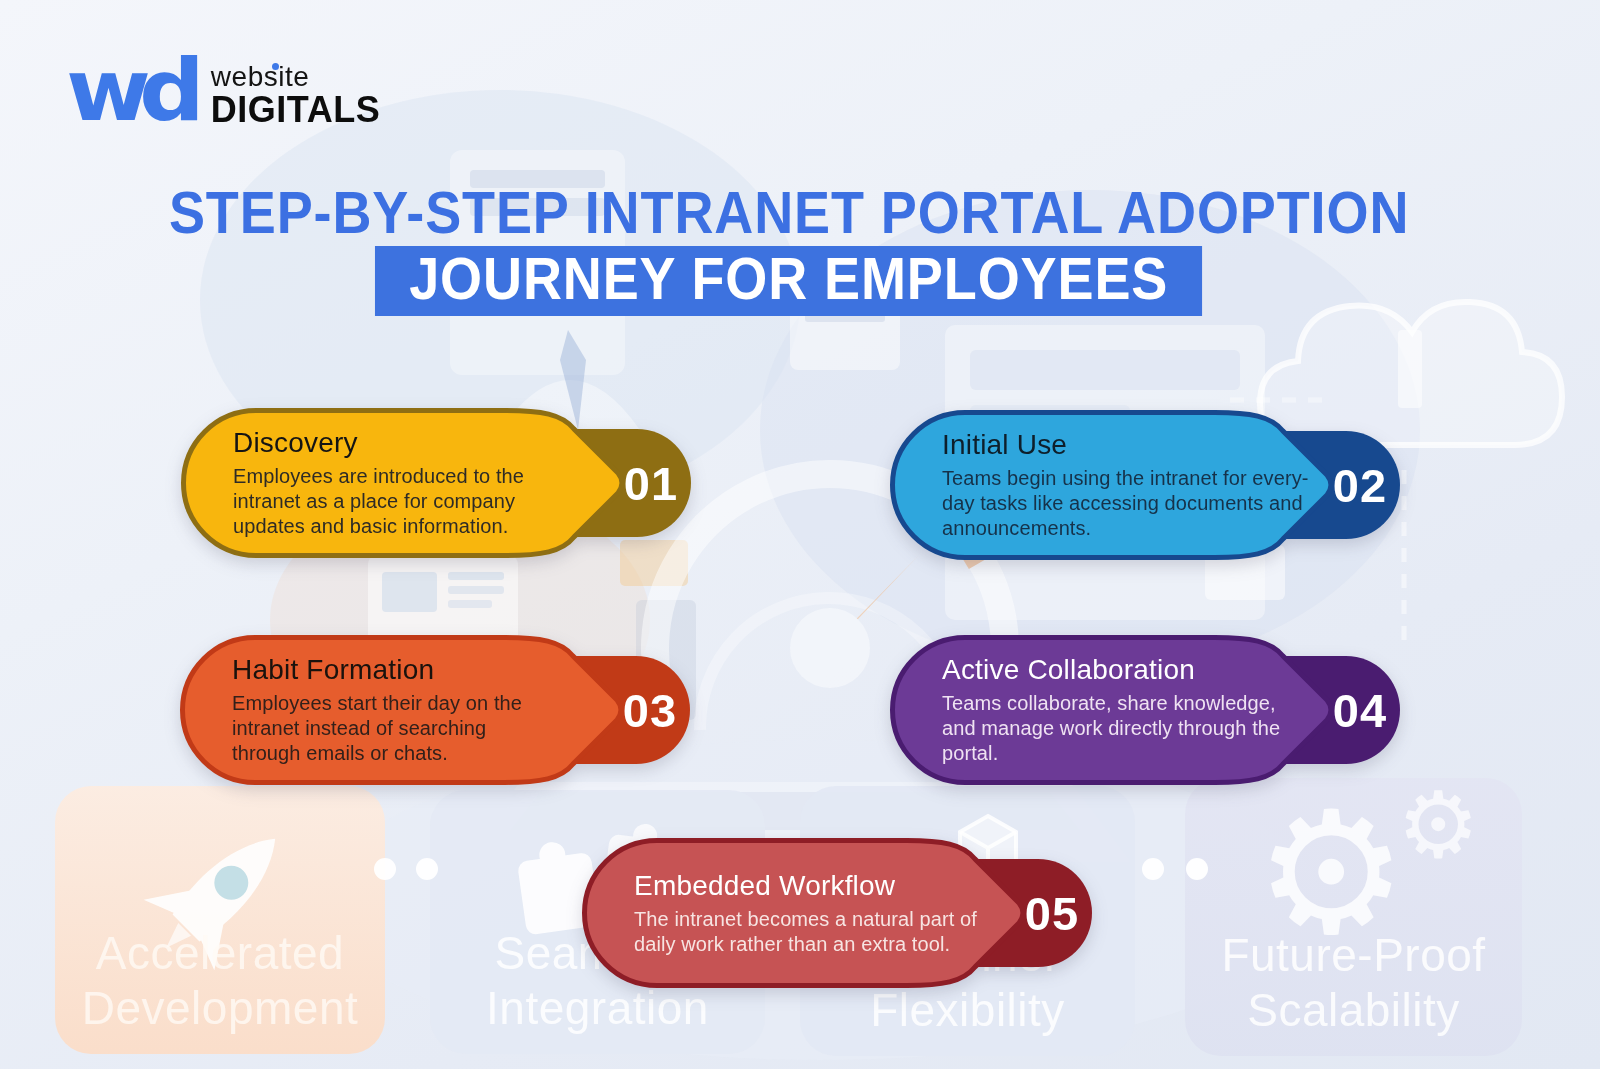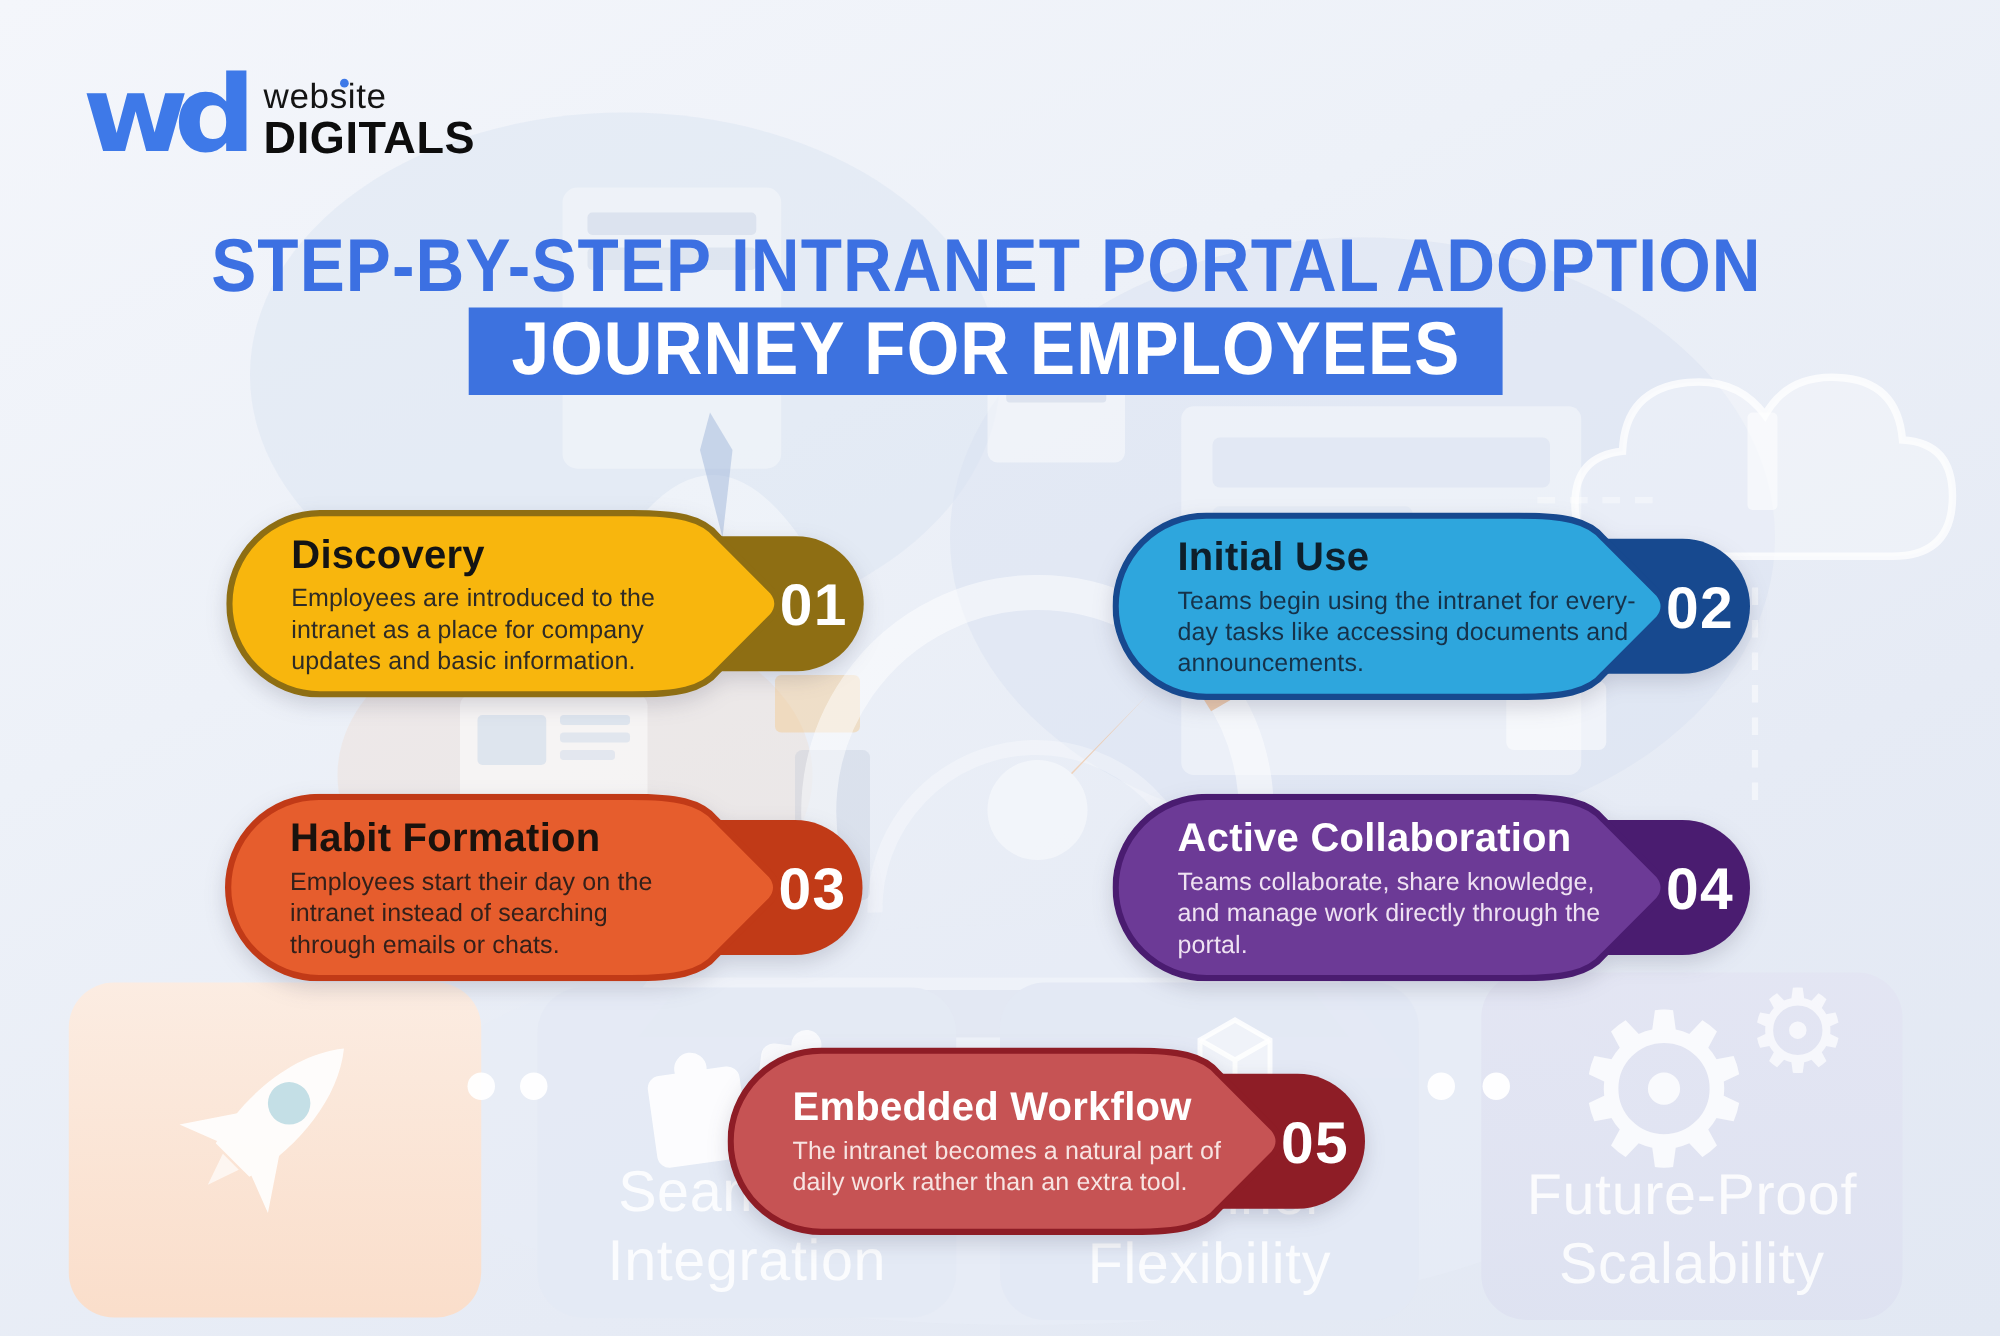--- a/index.html
+++ b/index.html
@@ -50,21 +50,21 @@
     white-space:nowrap;transform:scaleX(.9);transform-origin:center;line-height:62px;}
   .title-l2{display:inline-block;margin-top:2px;font-size:60px;font-weight:bold;
     letter-spacing:1px;white-space:nowrap;transform:scaleX(.9);transform-origin:center;
     line-height:60px;padding:3px 38px 7px;}
 
   
   .step{position:absolute;width:525px;height:150px;z-index:6;}
   .step svg{position:absolute;left:0;top:0;filter:drop-shadow(0 6px 8px rgba(50,50,80,.18));}
   .step-text{position:absolute;left:52px;top:0;height:150px;width:402px;
     display:flex;flex-direction:column;justify-content:center;z-index:2;}
-  .step-title{font-size:32px;font-weight:bold;letter-spacing:.2px;margin-bottom:5px;}
+  .step-title{font-size:28px;font-weight:normal;letter-spacing:.2px;margin-bottom:5px;}
   .step-desc{font-size:20px;line-height:25px;white-space:pre-line;letter-spacing:.1px;}
   .step-num{position:absolute;left:432px;top:0;width:76px;height:150px;z-index:2;
     display:flex;align-items:center;justify-content:center;
     font-size:47px;font-weight:bold;color:#ffffff;letter-spacing:1px;}
   .step-1{left:181px;top:408px;}
   .step-2{left:890px;top:410px;}
   .step-3{left:180px;top:635px;}
   .step-4{left:890px;top:635px;}
   .step-5{left:582px;top:838px;}
 </style>
@@ -127,20 +127,22 @@
       <svg width="200" height="180" viewBox="-100 -90 200 180">
         <g transform="rotate(45)" fill="#ffffff" opacity="0.9">
           <path d="M0 -78 C 26 -46 30 6 19 48 L -19 48 C -30 6 -26 -46 0 -78 Z"></path>
           <circle cx="0" cy="-16" r="17" fill="#BFDFE8"></circle>
           <path d="M-19 12 L-50 58 L-19 46 Z"></path>
           <path d="M19 12 L50 58 L19 46 Z"></path>
           <path d="M-9 50 L0 76 L9 50 Z" opacity="0.75"></path>
         </g>
       </svg>
     </div>
+    <div class="bglabel">Accelerated
+Development</div>
   </div>
 
   <div class="bgcard bgcard-b">
     <div class="bgicon">
       <svg width="210" height="160" viewBox="0 0 210 160" fill="#ffffff">
         <g transform="rotate(-8 70 80)" opacity="0.9">
           <rect x="28" y="48" width="74" height="74" rx="10"></rect>
           <circle cx="64" cy="46" r="13"></circle>
           <circle cx="104" cy="86" r="13"></circle>
         </g>

